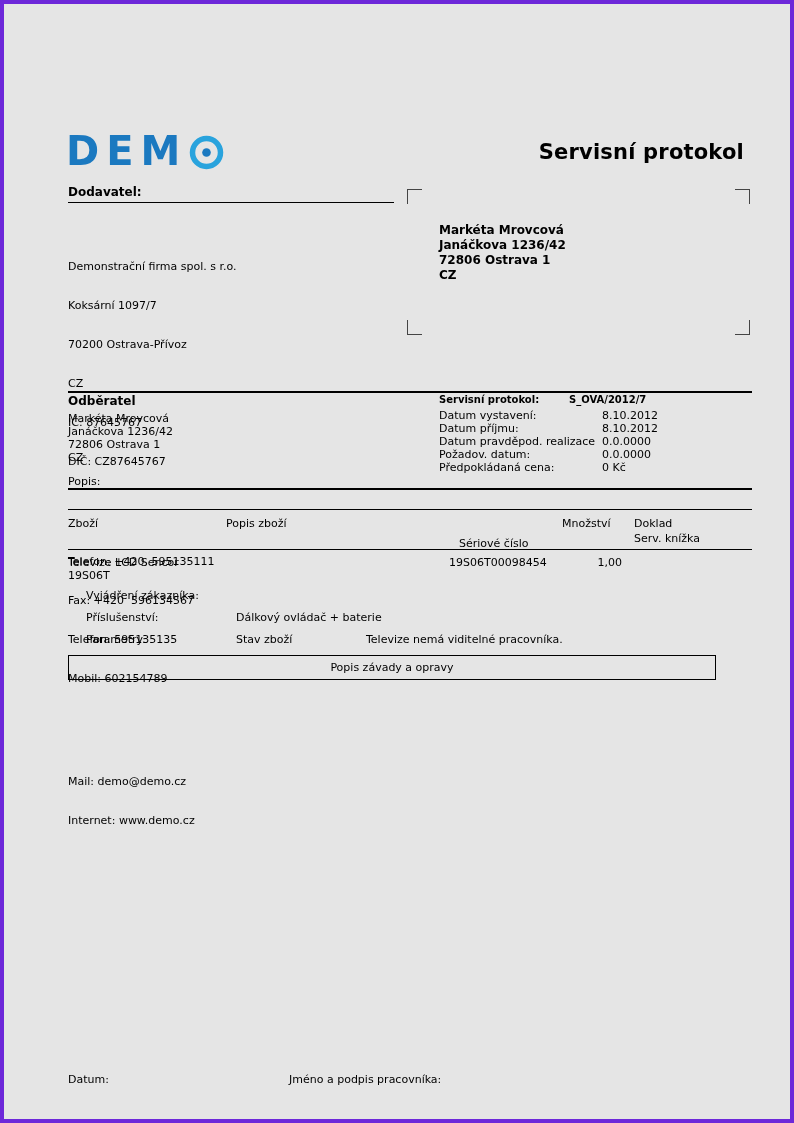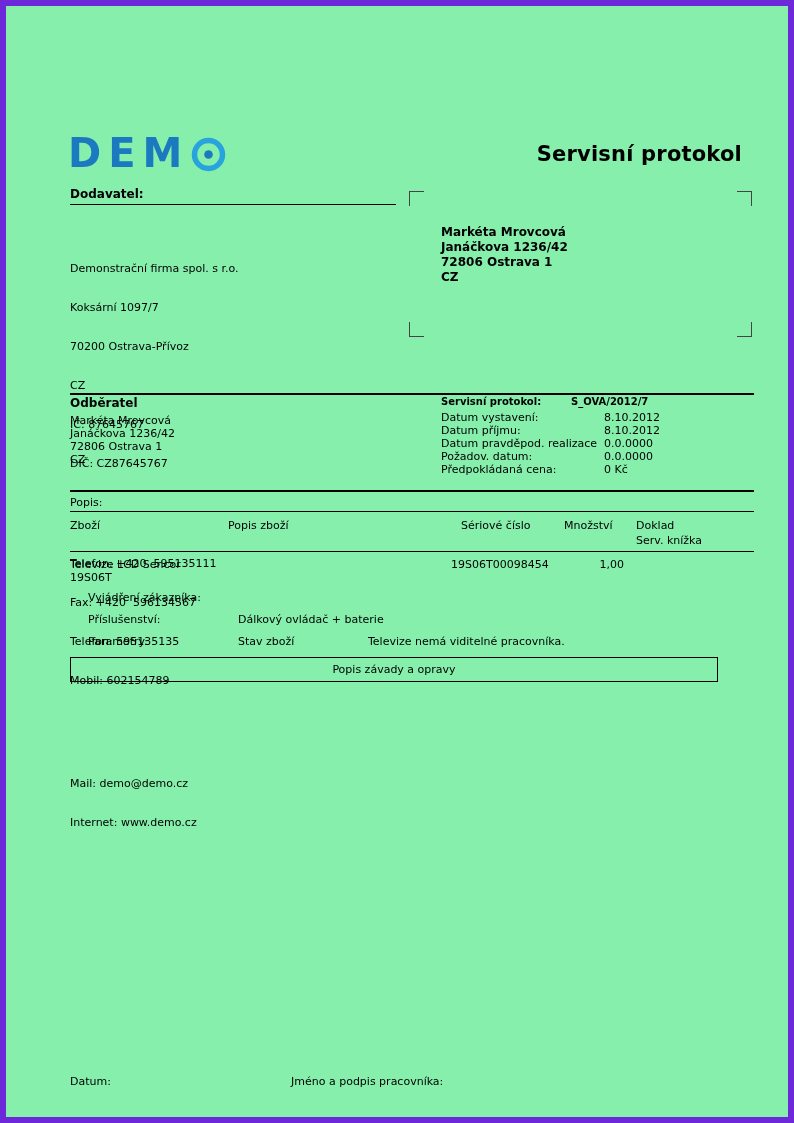--- a/index.html
+++ b/index.html
@@ -1,22 +1,22 @@
 <!DOCTYPE html>
 <html><head>
 <meta charset="utf-8">
 <style>
   html, body { margin: 0; padding: 0; background: #ffffff; }
   .page {
     position: relative;
     width: 794px;
     height: 1123px;
     box-sizing: border-box;
-    border: 6px solid #6d28d9;
-    background: #86efac;
+    border: 4px solid #6d28d9;
+    background: #e5e5e5;
     font-family: "DejaVu Sans", "Liberation Sans", sans-serif;
     font-size: 11px;
     color: #000000;
     overflow: hidden;
   }
   .abs { position: absolute; }
 
   
   .logo { left: 62px; top: 127px; display: flex; align-items: center; }
   .logo-dem {
@@ -67,27 +67,27 @@
   .customer .line { line-height: 13px; }
 
   
   .protocol { left: 435px; top: 390px; width: 313px; }
   .proto-head { position: relative; height: 15px; font-size: 10px; font-weight: bold; }
   .proto-number { position: absolute; left: 130px; top: 0; }
   .proto-row { position: relative; height: 13px; line-height: 13px; }
   .proto-row .val { position: absolute; left: 163px; top: 0; }
 
   
-  .popis-label { left: 64px; top: 490px; }
+  .popis-label { left: 64px; top: 471px; }
 
   
   .th { position: absolute; top: 513px; }
   .th-zbozi { left: 64px; text-align: center; }
   .th-popis { left: 222px; }
-  .th-seriove { left: 455px; }
+  .th-seriove { left: 455px; margin-top: 20px; }
   .th-mnozstvi { left: 558px; }
   .th-doklad { left: 630px; }
   .th-serv { position: absolute; left: 630px; top: 528px; }
 
   .item-name { left: 64px; top: 552px; line-height: 13px; width: 150px; }
   .item-serial { left: 445px; top: 552px; }
   .item-qty { left: 558px; top: 552px; width: 60px; text-align: right; }
 
   .det-row1-label { left: 82px; top: 585px; }
   .det-row2-label { left: 82px; top: 607px; }

